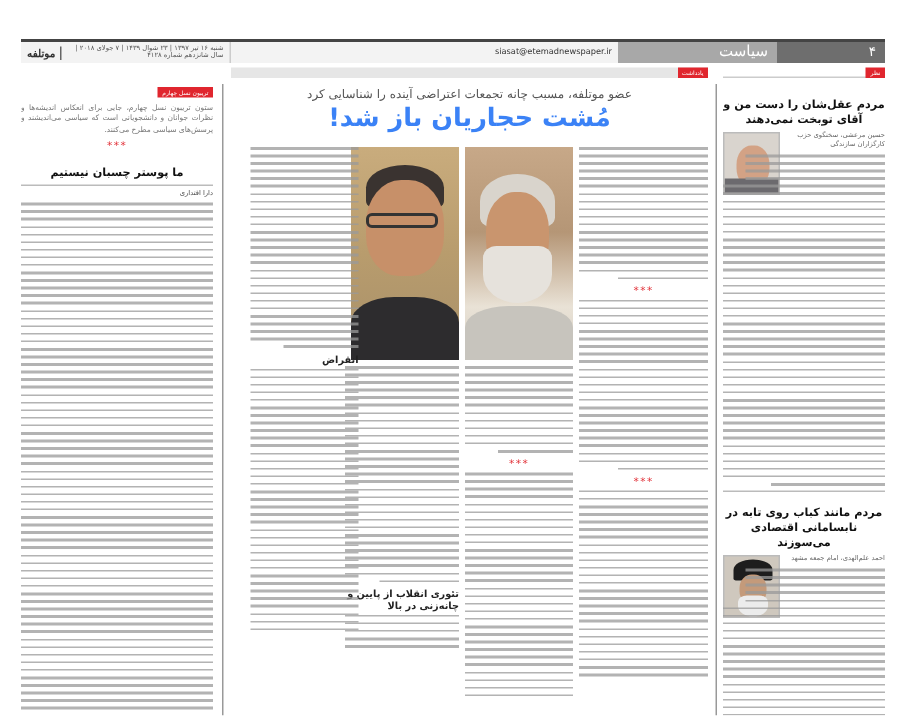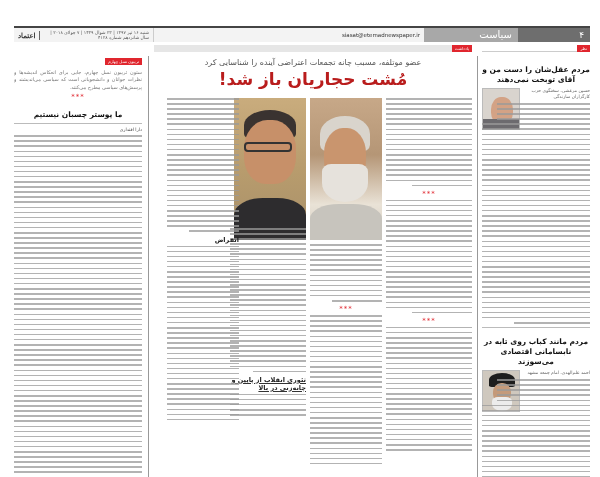--- a/index.html
+++ b/index.html
@@ -4,38 +4,38 @@
 <style>
   * { box-sizing: border-box; margin: 0; padding: 0; }
   html, body { width: 600px; height: 477px; background: #ffffff; overflow: hidden; }
   body { font-family: "DejaVu Sans", sans-serif; color: #333; position: relative; direction: rtl; }
 
   .page { position: absolute; left: 14px; top: 26px; width: 576px; height: 451px; }
 
   
   .hdr { position: absolute; top: 0; left: 0; right: 0; height: 16px; border-top: 2px solid #444; display: flex; flex-direction: row; background: #f0f0f0; }
   .hdr .pg-num { width: 72px; background: #6e6e6e; color: #fff; font-size: 9px; padding: 2px 6px; text-align: right; }
-  .hdr .section { width: 94px; background: #a8a8a8; color: #fff; font-size: 10px; padding: 1px 6px; text-align: right; }
+  .hdr .section { width: 106px; background: #a8a8a8; color: #fff; font-size: 10px; padding: 1px 6px; text-align: right; }
   .hdr .email { width: 150px; background: #f3f3f3; color: #333; font-size: 5.5px; padding: 4px 4px; text-align: right; direction: ltr; text-align: right; }
   .hdr .date-r { flex: 1; background: #f3f3f3; font-size: 4.5px; color: #555; padding: 5px 4px; text-align: left; }
   .hdr .date-l { width: 140px; background: #f3f3f3; font-size: 4.5px; color: #555; padding: 5px 4px; text-align: right; border-right: 1px solid #ccc; display: flex; align-items: center; justify-content: space-between; }
   .hdr .logo { font-family: "DejaVu Serif", serif; font-weight: bold; font-size: 7px; color: #333; border-right: 1px solid #666; padding-right: 3px; margin-right: 3px; }
 
   
   .subbar { position: absolute; top: 19px; height: 7px; background: #e6e6e6; }
   .subbar .tag { position: absolute; right: 0; top: 0; height: 7px; background: #e0262e; color: #fff; font-size: 4px; padding: 0 3px; line-height: 7px; }
 
   .col { position: absolute; top: 30px; bottom: 0; overflow: hidden; }
   .col-right { right: 0; width: 108px; }
   .col-main { right: 118px; width: 318px; }
   .col-left { left: 0; width: 128px; }
   .vrule { position: absolute; top: 30px; bottom: 0; width: 1px; background: #999; }
 
   .kicker { font-size: 8px; color: #555; text-align: center; margin-top: 6px; }
-  .headline { font-family: "DejaVu Sans", sans-serif; font-weight: bold; font-size: 17px; color: #b91c1c; text-align: center; margin-top: 2px; letter-spacing: -0.5px; }
+  .headline { font-family: "DejaVu Sans", sans-serif; font-weight: bold; font-size: 17px; color: #3b82f6; text-align: center; margin-top: 2px; letter-spacing: -0.5px; }
 
   .text-lines { display: block; }
   .tl { height: 1.5px; background: #9a9a9a; margin: 0 0 3.6px 0; opacity: 0.75; }
   .tl.short { width: 70%; }
   .tl.med { width: 86%; }
 
   .photo { position: absolute; overflow: hidden; }
   .photo1 { top: 42px; right: 138px; width: 90px; height: 144px; background: linear-gradient(180deg,#c7a888 0%,#b59676 40%,#e9e2d6 75%,#d6cfc4 100%); }
   .photo2 { top: 42px; right: 234px; width: 90px; height: 144px; background: linear-gradient(180deg,#c9ac7d 0%,#b89c6d 50%,#a8906a 100%); }
 
@@ -71,21 +71,21 @@
 
 <div class="page">
 
   <div class="hdr">
     <div class="pg-num">۴</div>
     <div class="section">سیاست</div>
     <div class="email">siasat@etemadnewspaper.ir</div>
     <div class="date-r"></div>
     <div class="date-l">
       <span>شنبه ۱۶ تیر ۱۳۹۷ | ۲۳ شوال ۱۴۳۹ | ۷ جولای ۲۰۱۸ | سال شانزدهم شماره ۴۱۲۸</span>
-      <span class="logo">اعتماد</span>
+      <span class="logo">موتلفه</span>
     </div>
   </div>
 
   <div class="subbar" style="right:118px; width:318px;">
     <span class="tag">یادداشت</span>
   </div>
   <div class="subbar" style="right:0; width:108px; background:#fff; border-bottom:1px solid #ccc;">
     <span class="tag">نظر</span>
   </div>
   <div class="subbar" style="left:0; width:128px; background:#fff;"></div>
@@ -319,21 +319,21 @@
           <div class="tl"></div>
           <div class="tl"></div>
         <div class="tl"></div>
           <div class="tl"></div>
           <div class="tl"></div>
           <div class="tl"></div>
           <div class="tl"></div>
       </div>
     </div>
 
-    <div style="position:absolute; top:176px; right:166px; width:76px;text-decoration:underline;">
+    <div style="position:absolute; top:192px; right:166px; width:76px;">
       <div class="text-lines">
         <div class="tl"></div>
           <div class="tl"></div>
           <div class="tl"></div>
           <div class="tl"></div>
           <div class="tl"></div>
         <div class="tl"></div>
           <div class="tl"></div>
           <div class="tl"></div>
           <div class="tl"></div>

